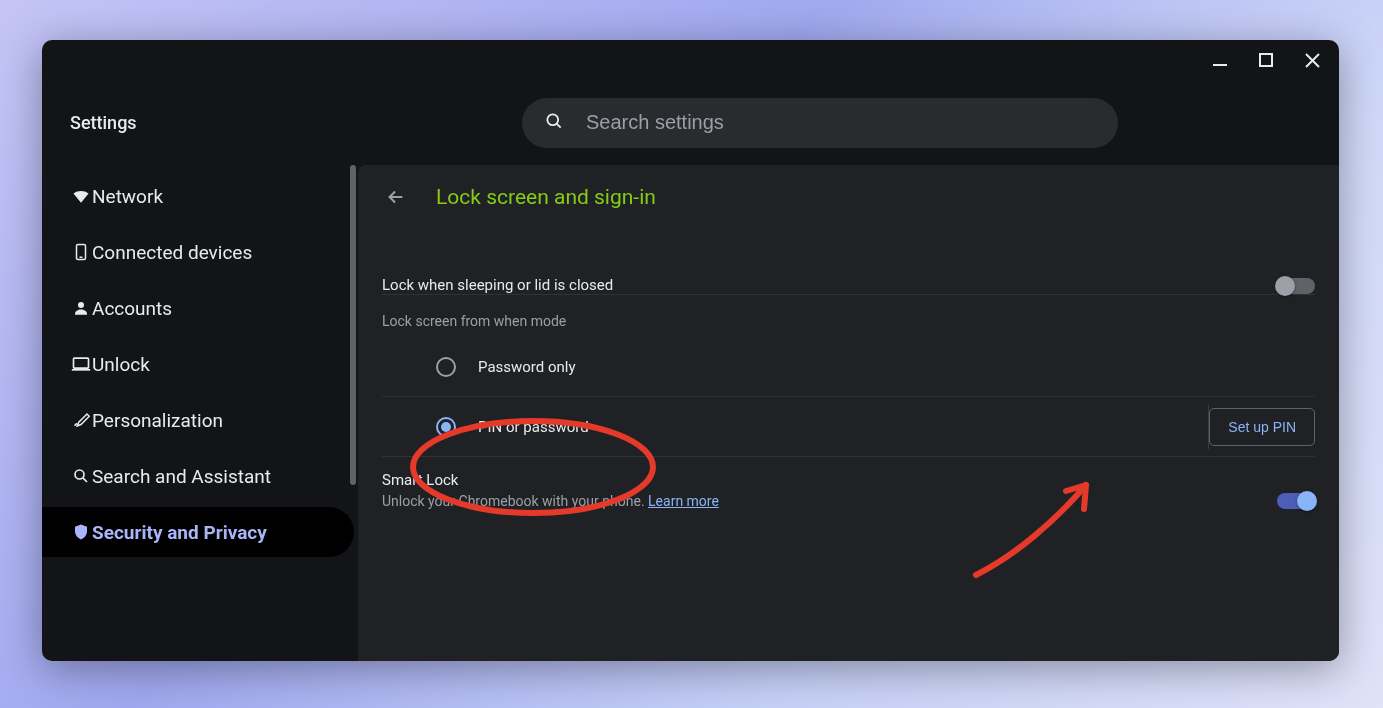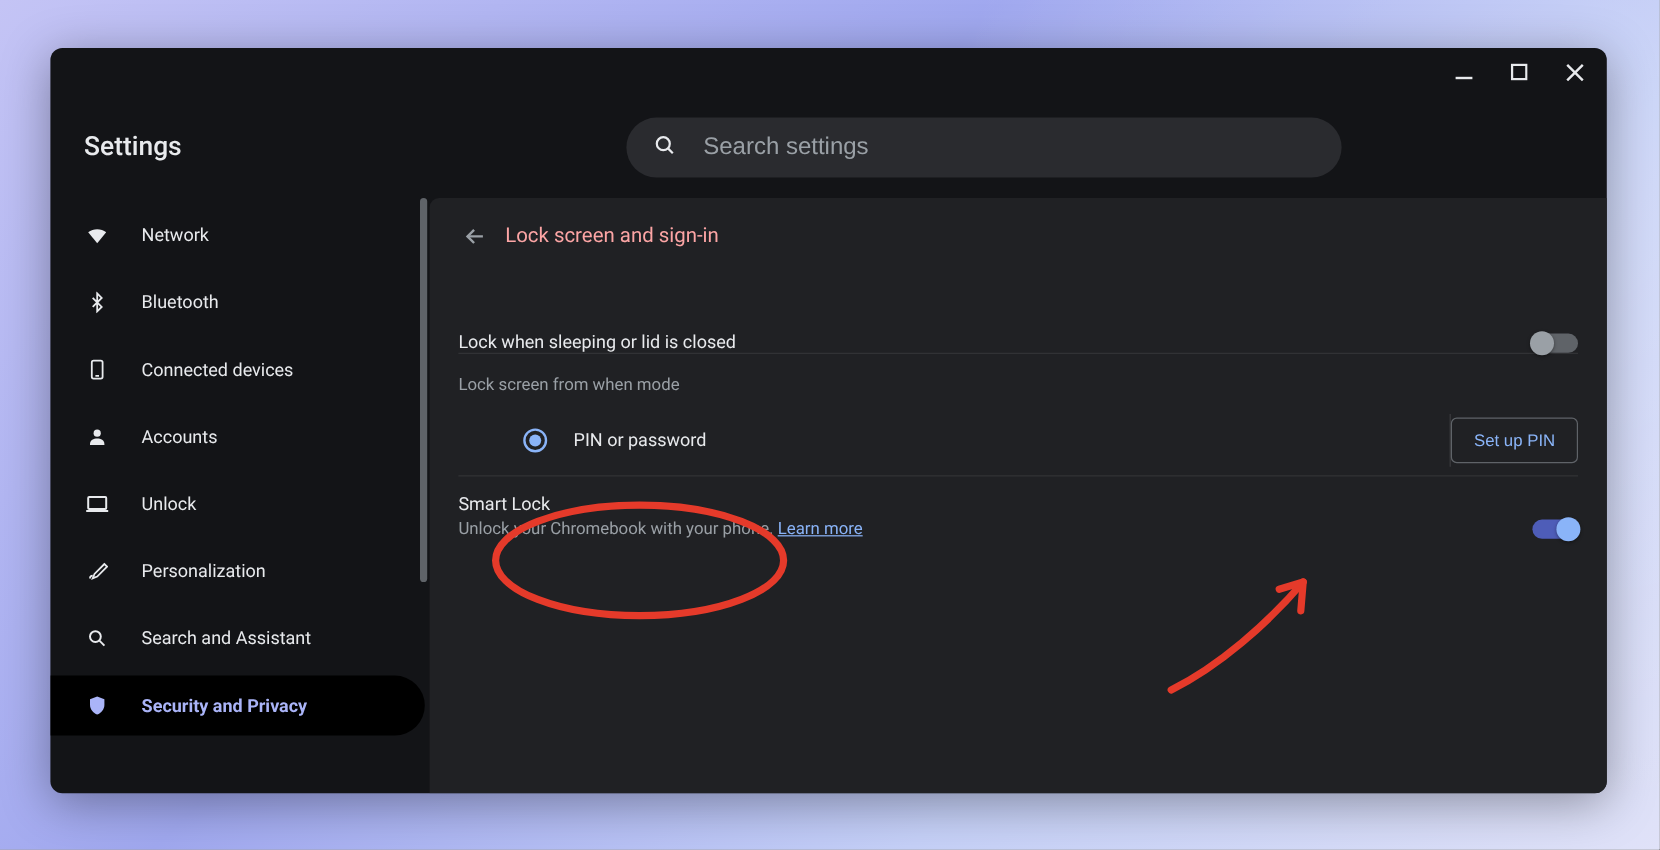--- a/index.html
+++ b/index.html
@@ -40,21 +40,21 @@
     gap: 28px;
   }
   .winbtn { width: 18px; height: 18px; display: flex; align-items: center; justify-content: center; cursor: pointer; color: #e8eaed; }
   .header {
     height: 85px;
     display: flex;
     align-items: center;
     padding-left: 28px;
     position: relative;
   }
-  .app-title { font-size: 22px; font-weight: 500; color: #e8eaed; }
+  .app-title { font-size: 18px; font-weight: 500; color: #e8eaed; }
   .searchbox {
     position: absolute;
     left: 480px;
     width: 596px;
     height: 50px;
     background: #2a2b2f;
     border-radius: 25px;
     display: flex;
     align-items: center;
     padding: 0 22px;
@@ -84,46 +84,45 @@
     top: 0;
     width: 6px;
     height: 320px;
     background: #5f6368;
     border-radius: 3px;
   }
   .nav-item {
     height: 50px;
     display: flex;
     align-items: center;
-    gap: 26px;
     padding-left: 28px;
-    font-size: 15px;
+    font-size: 19px;
     color: #e8eaed;
     border-radius: 0 25px 25px 0;
     margin: 6px 4px 6px 0;
     cursor: pointer;
   }
   .nav-item .nicon { width: 22px; height: 22px; display:flex; align-items:center; justify-content:center; color:#e8eaed; }
   .nav-item.active { background: #000000; color: #aab4f8; font-weight: bold; }
   .nav-item.active .nicon { color:#aab4f8; }
   .main {
     flex: 1;
     background: #202124;
     border-top-left-radius: 8px;
     position: relative;
     overflow: visible;
   }
   .page-header {
     height: 64px;
     display: flex;
     align-items: center;
-    gap: 9px;
+    gap: 24px;
     padding-left: 22px;
-    font-size: 17px;
-    color: #fca5a5;
+    font-size: 21px;
+    color: #84cc16;
   }
   .back-btn { width:32px; height:32px; display:flex; align-items:center; justify-content:center; border-radius:50%; cursor:pointer; }
   .section {
     padding: 0 24px 0 24px;
   }
   .row {
     min-height: 66px;
     display: flex;
     align-items: flex-end;
     justify-content: space-between;
@@ -222,28 +221,20 @@
         <span class="nicon">
             <svg width="20" height="20" viewBox="0 0 24 24" fill="currentColor">
               <path d="M12 20l9-11c-5-4-13-4-18 0l9 11z"></path>
             </svg>
           </span>
         <span>Network</span>
       </div>
       <div class="nav-item">
         <span class="nicon">
             <svg width="18" height="18" viewBox="0 0 24 24" fill="none" stroke="currentColor" stroke-width="2">
-              <path d="M7 7l10 10-5 5V2l5 5L7 17"></path>
-            </svg>
-          </span>
-        <span>Bluetooth</span>
-      </div>
-      <div class="nav-item">
-        <span class="nicon">
-            <svg width="18" height="18" viewBox="0 0 24 24" fill="none" stroke="currentColor" stroke-width="2">
               <rect x="6" y="2" width="12" height="20" rx="2"></rect>
               <line x1="10" y1="19" x2="14" y2="19"></line>
             </svg>
           </span>
         <span>Connected devices</span>
       </div>
       <div class="nav-item">
         <span class="nicon">
             <svg width="18" height="18" viewBox="0 0 24 24" fill="currentColor">
               <circle cx="12" cy="8" r="4"></circle>
@@ -303,20 +294,26 @@
       <div class="section">
         <div class="row">
           <div class="row-label">Lock when sleeping or lid is closed</div>
           <div class="toggle off">
               <div class="knob"></div>
             </div>
         </div>
 
         <div class="sub-label">Lock screen from when mode</div>
 
+        <div class="radio-row">
+          <div class="radio-left">
+            <div class="radio"></div>
+            <div class="row-label">Password only</div>
+          </div>
+        </div>
 
         <div class="radio-row" style="border-bottom:1px solid rgba(255,255,255,0.08);">
           <div class="radio-left">
             <div class="radio checked"></div>
             <div class="row-label">PIN or password</div>
           </div>
           <div class="pin-button-wrap">
             <button class="pin-btn">Set up PIN</button>
           </div>
         </div>

